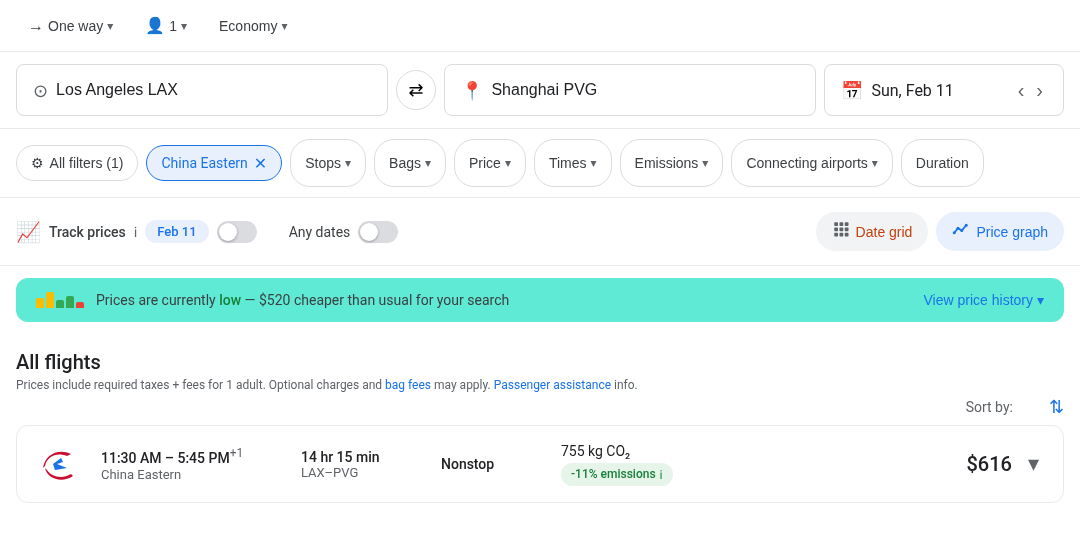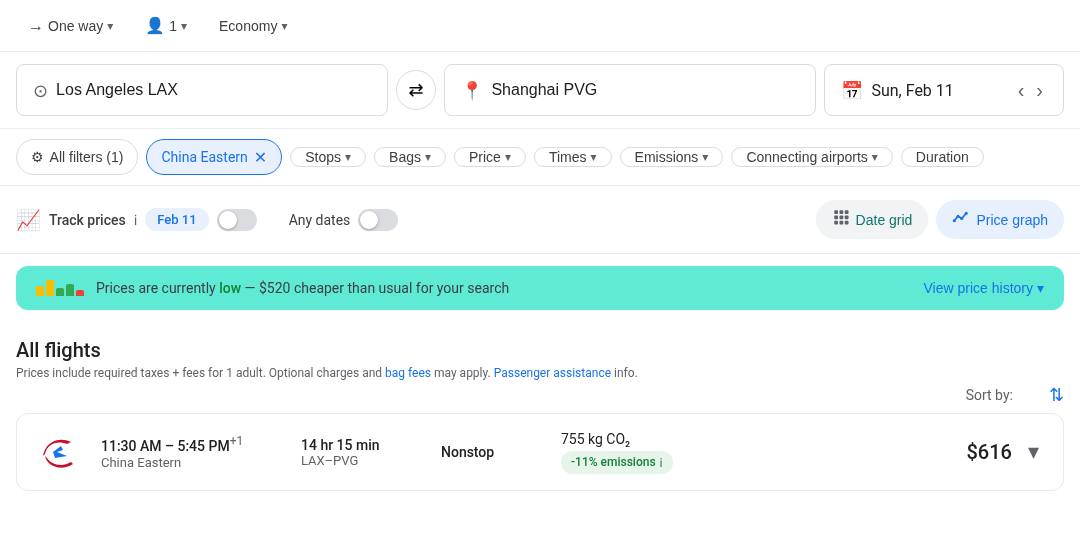--- a/index.html
+++ b/index.html
@@ -56,21 +56,21 @@
     .filter-bar {
       display: flex; align-items: center; gap: 8px;
       padding: 10px 16px; border-bottom: 1px solid #e8eaed;
       overflow-x: auto;
     }
     .filter-btn {
       display: flex; align-items: center; gap: 4px;
       padding: 6px 14px; border: 1px solid #dadce0;
       border-radius: 20px; background: #fff; cursor: pointer;
       font-size: 14px; color: #3c4043; white-space: nowrap;
-      height: 20px;
+      height: 48px;
     }
     .filter-all {
       display: flex; align-items: center; gap: 6px;
       padding: 6px 14px; border: 1px solid #dadce0;
       border-radius: 20px; background: #fff; cursor: pointer;
       font-size: 14px; color: #3c4043; height: 36px;
     }
     .china-eastern-filter {
       display: flex; align-items: center; gap: 6px;
       padding: 6px 14px; border: 1px solid #1a73e8;
@@ -102,21 +102,21 @@
       content: ''; position: absolute; width: 18px; height: 18px;
       background: #fff; border-radius: 50%; top: 2px; left: 2px;
       box-shadow: 0 1px 3px rgba(0,0,0,0.3);
     }
     .any-dates-label { font-size: 14px; color: #3c4043; }
     .track-right { display: flex; align-items: center; gap: 8px; }
     .view-btn {
       display: flex; align-items: center; gap: 6px;
       padding: 8px 16px; border-radius: 20px; border: none;
       background: #f1f3f4; cursor: pointer; font-size: 14px;
-      color: #0f766e;
+      color: #c2410c;
     }
     .view-btn.active-view { background: #e8f0fe; color: #1a73e8; }
     .view-icon { font-size: 18px; }
 
     
     .price-notice {
       display: flex; align-items: center;
       margin: 12px 16px; padding: 14px 20px;
       background: #5eead4; border-radius: 12px; gap: 12px;
     }

